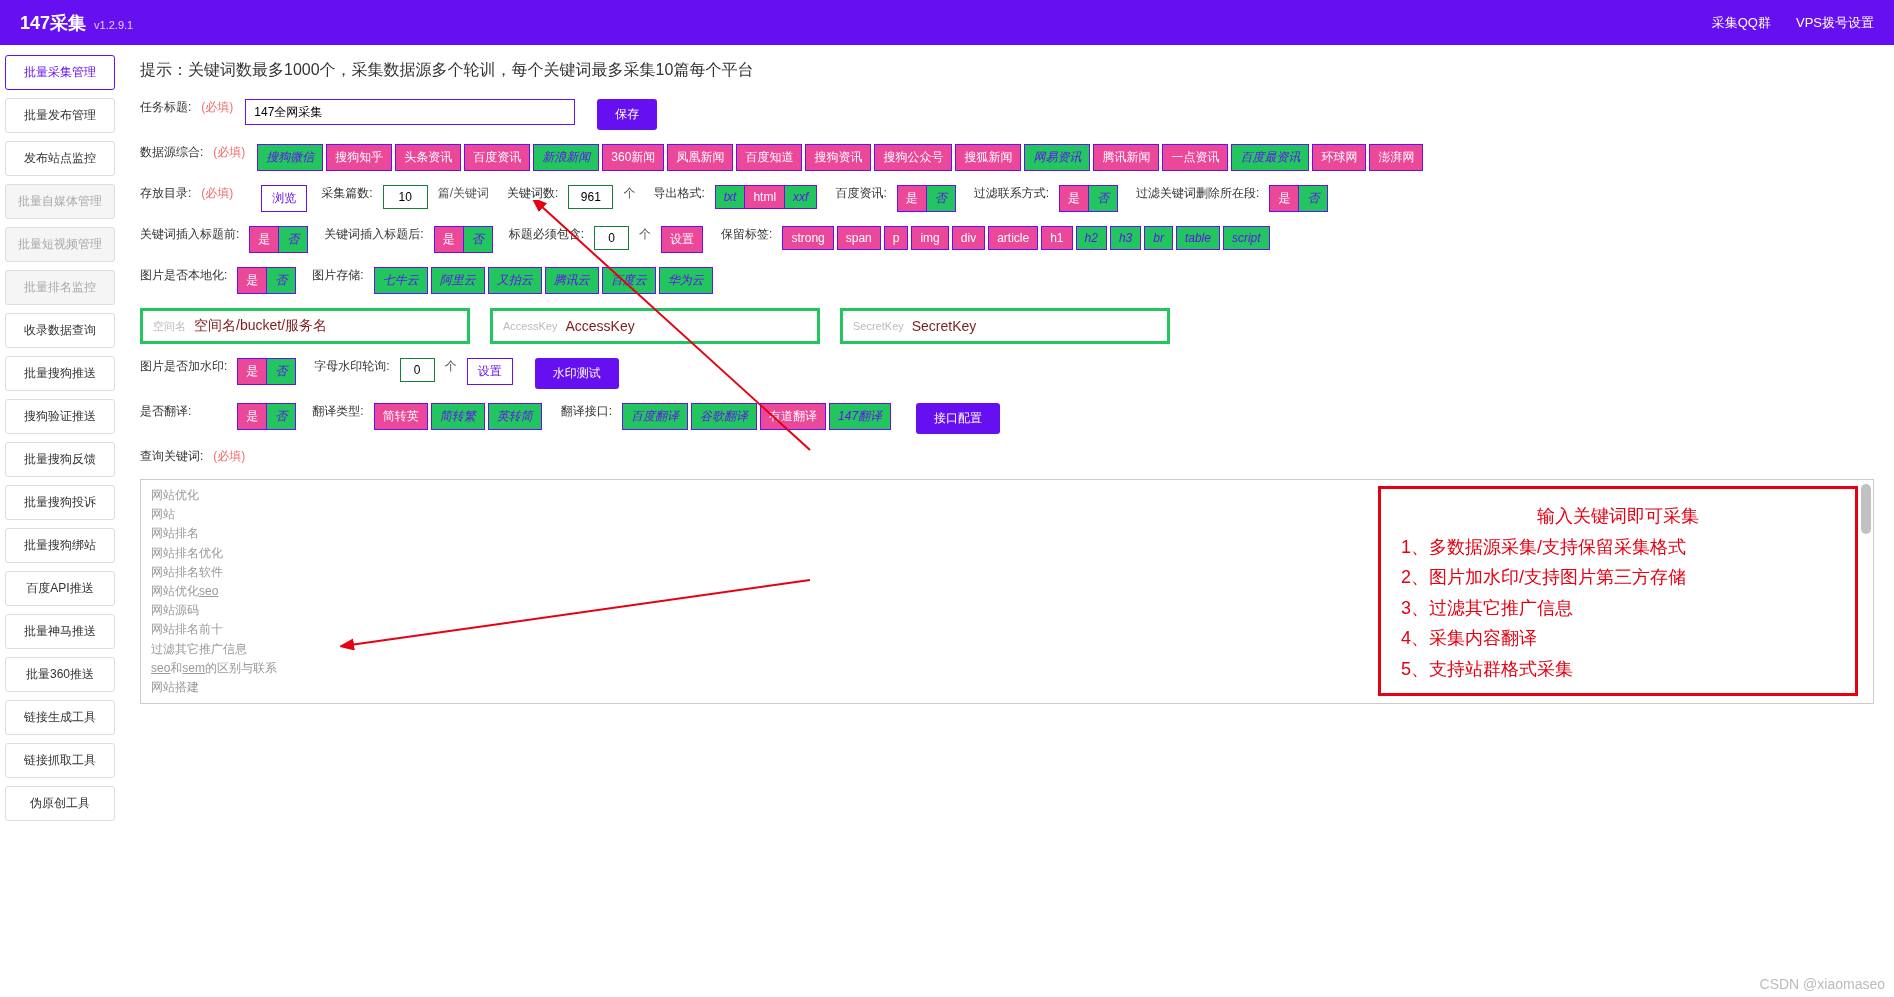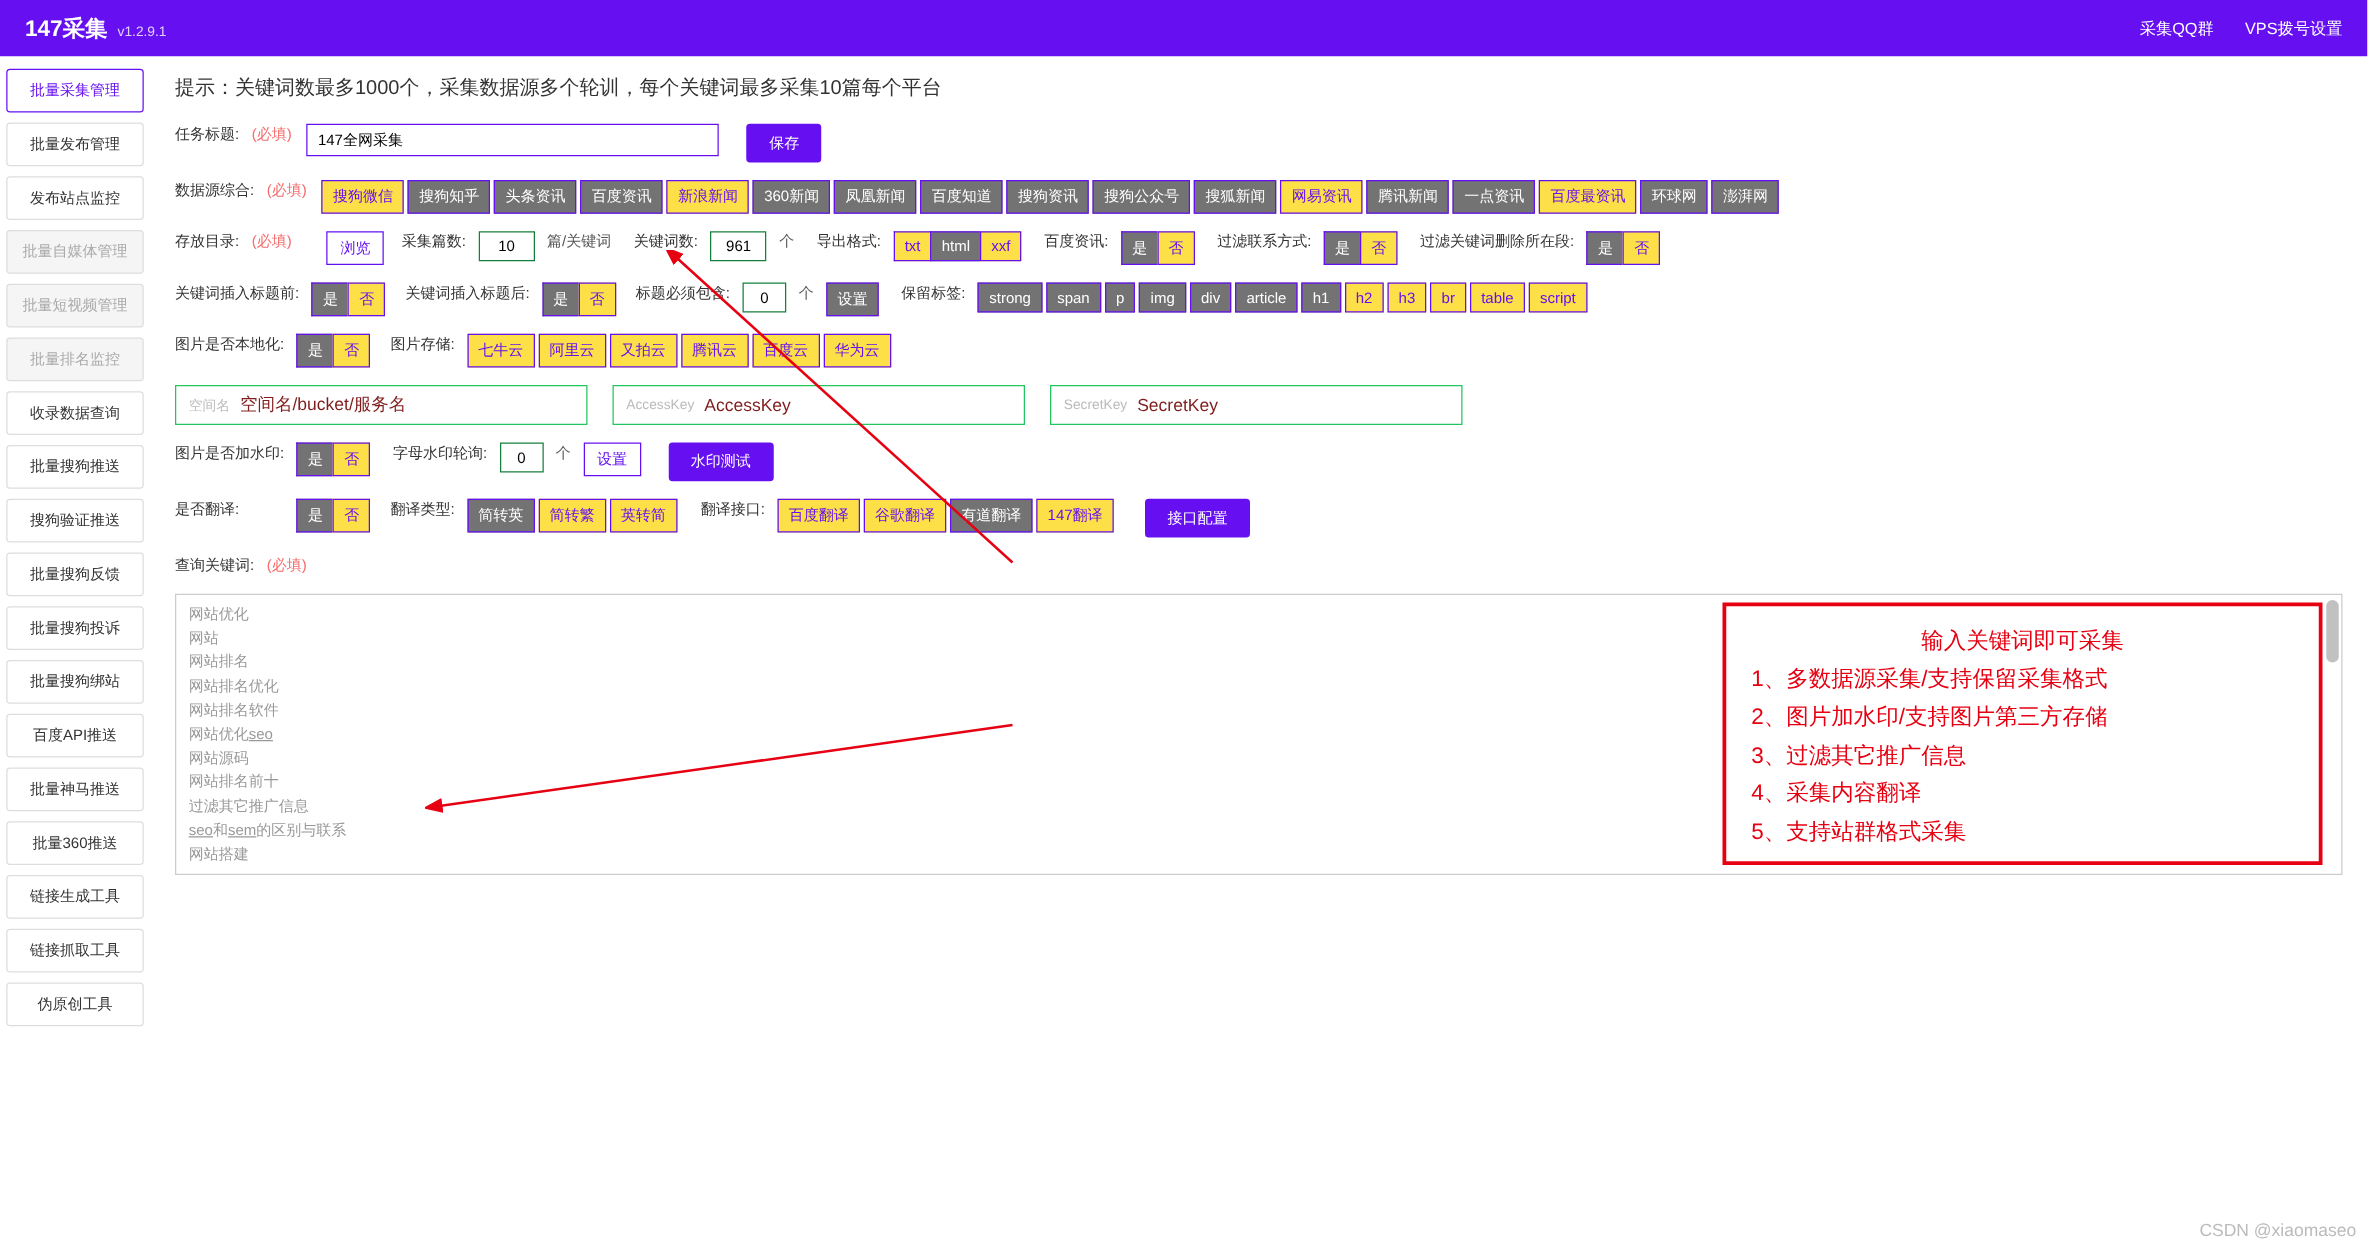--- a/index.html
+++ b/index.html
@@ -18,28 +18,28 @@
 .content { flex: 1; padding: 15px 20px; }
 .hint-text { font-size: 16px; color: #333; margin-bottom: 18px; }
 .row { display: flex; align-items: flex-start; flex-wrap: wrap; gap: 6px; margin-bottom: 14px; font-size: 12px; }
 .label { color: #333; margin-right: 4px; }
 .required { color: #f56c6c; margin-right: 6px; }
 .input-text { border: 1px solid #6610f2; padding: 5px 8px; font-size: 12px; outline: none; }
 .input-plain { border: 1px solid #15803d; padding: 4px 6px; font-size: 12px; width: 45px; text-align: center; outline: none; }
 .btn-purple { background: #6610f2; color: #fff; border: none; padding: 7px 18px; font-size: 12px; cursor: pointer; border-radius: 3px; }
 .btn-outline { border: 1px solid #6610f2; color: #6610f2; background: #fff; padding: 4px 10px; font-size: 12px; cursor: pointer; }
 .tag { display: inline-block; padding: 4px 8px; font-size: 12px; cursor: pointer; border: 1px solid #6610f2; }
-.tag.active { background: #737373; color: #fff; }
-.tag.inactive { background: #fde047; color: #6610f2; }
+.tag.active { background: #ec4899; color: #fff; }
+.tag.inactive { background: #22c55e; color: #6610f2; font-style: italic; }
 .tag-group { display: flex; }
 .tag-group .tag { border-right: none; }
 .tag-group .tag:last-child { border-right: 1px solid #6610f2; }
 .unit { color: #555; margin: 0 4px; }
 .big-input-row { display: flex; gap: 20px; margin-bottom: 14px; }
-.big-input { border: 1px solid #22c55e; padding: 6px 10px; font-size: 13px; flex: 1; max-width: 330px; display: flex; align-items: center; gap: 8px; }
+.big-input { border: 3px solid #22c55e; padding: 6px 10px; font-size: 13px; flex: 1; max-width: 330px; display: flex; align-items: center; gap: 8px; }
 .big-input .pl { color: #bbb; font-size: 11px; }
 .big-input .ph { color: #7f1d1d; font-size: 14px; }
 .textarea-wrap { border: 1px solid #ccc; padding: 6px 10px; height: 225px; overflow: auto; font-size: 12px; color: #999; line-height: 1.6; position: relative; }
 .textarea-wrap .line { white-space: nowrap; }
 .textarea-wrap .underline { text-decoration: underline; color: #999; }
 .annotation-box { position: absolute; right: 15px; top: 6px; border: 3px solid #e60012; width: 480px; height: 210px; padding: 12px 20px; color: #e60012; font-size: 18px; line-height: 1.7; background: rgba(255,255,255,0.9); }
 .annotation-title { text-align: center; font-size: 18px; }
 .watermark { position: fixed; right: 9px; bottom: 5px; color: #bbb; font-size: 14px; }
 .scrollbar-v { position: absolute; right: 2px; top: 4px; width: 10px; height: 50px; background: #c1c1c1; border-radius: 5px; }
 svg.arrow { position: absolute; pointer-events: none; }

